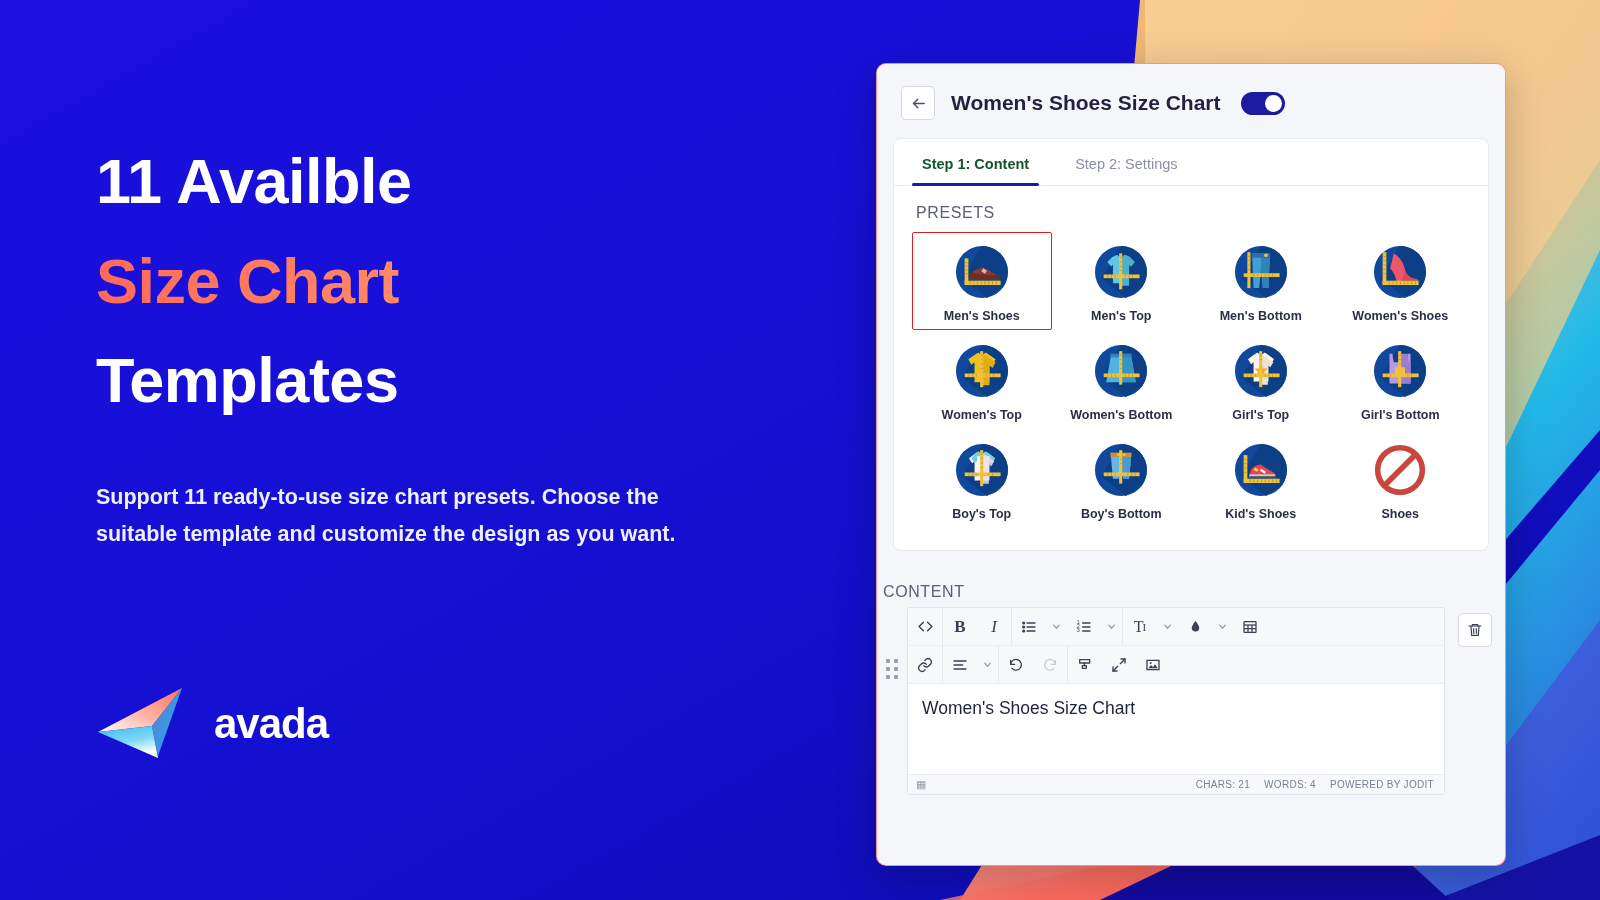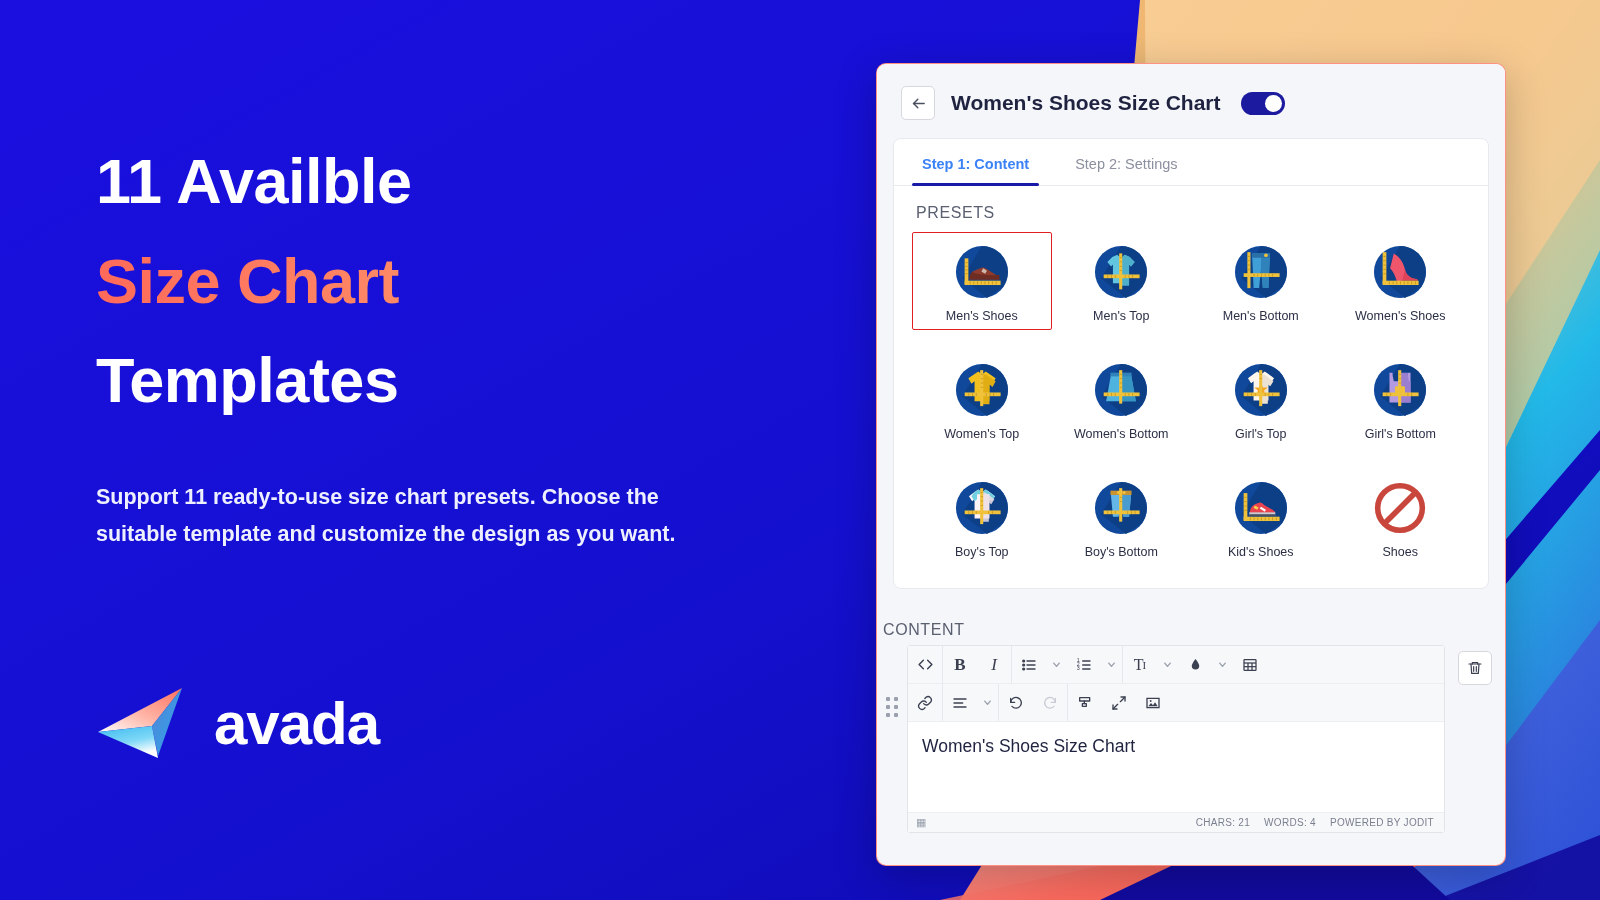--- a/index.html
+++ b/index.html
@@ -30,21 +30,21 @@
   .promo .body {
     margin-top:48px; font-size:21.5px; line-height:1.72; color:#eef0ff;
     max-width:600px; font-weight:700;
   }
 
   .logo-row {
     position:absolute; left:96px; top:686px; display:flex;
     align-items:center; gap:18px; z-index:5;
   }
   .logo-word {
-    font-size:60px; color:#fff; font-weight:600; letter-spacing:-1px;
+    font-size:42px; color:#fff; font-weight:600; letter-spacing:-1px;
     line-height:1;
   }
 
   
   .panel {
     position:absolute; left:876px; top:63px; width:630px; height:803px;
     background:#f5f6fa; border-radius:10px; z-index:10;
     box-shadow:0 10px 40px rgba(0,0,0,.22);
     border:1.5px solid rgba(255,126,110,.85);
     display:flex; flex-direction:column; overflow:hidden;
@@ -76,34 +76,34 @@
     margin:0 16px; background:#fff; border-radius:8px;
     border:1px solid #e7e9ef; flex:none;
   }
 
   
   .tabs { display:flex; padding:0 22px; border-bottom:1px solid #e9eaf0; }
   .tab {
     padding:17px 6px 13px 6px; margin-right:34px; font-size:14.5px;
     color:#8b8f9e; cursor:pointer; position:relative; white-space:nowrap;
   }
-  .tab.active { color:#3b82f6; font-weight:600; }
+  .tab.active { color:#14532d; font-weight:600; }
   .tab.active::after{
     content:""; position:absolute; left:-4px; right:-4px; bottom:-1px;
     height:3px; background:#1a1aa8; border-radius:2px;
   }
 
   
   .section-label {
     font-size:16px; letter-spacing:.6px; color:#5b6070; font-weight:400;
     padding:18px 0 6px 22px;
   }
   .preset-grid {
     display:grid; grid-template-columns:repeat(4,1fr);
-    padding:4px 18px 22px 18px; row-gap:20px;
+    padding:4px 18px 22px 18px; row-gap:1px;font-weight:bold;
   }
   .preset {
     display:flex; flex-direction:column; align-items:center; gap:6px;
     padding:8px 4px 6px 4px; cursor:pointer; border:1px solid transparent;
     border-radius:2px;
   }
   .preset.selected { border-color:#e02020; }
   .preset-ico { width:62px; height:62px; flex:none; }
   .preset-name { font-size:12.5px; color:#2b2f45; white-space:nowrap; }
 

